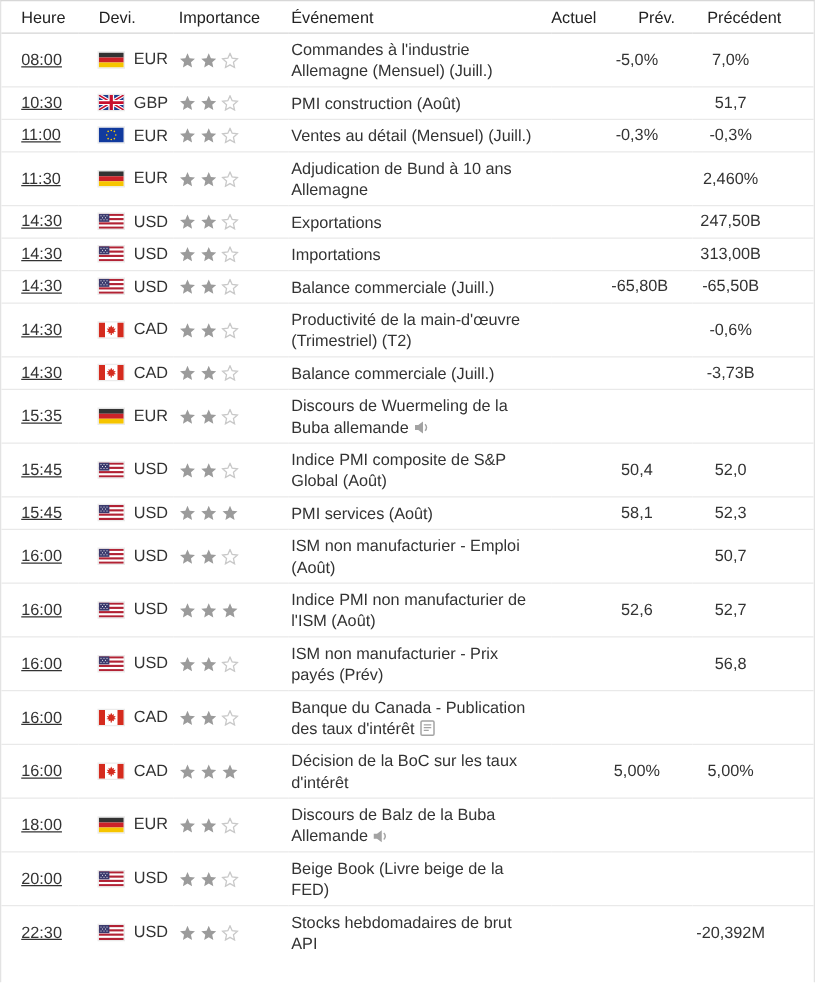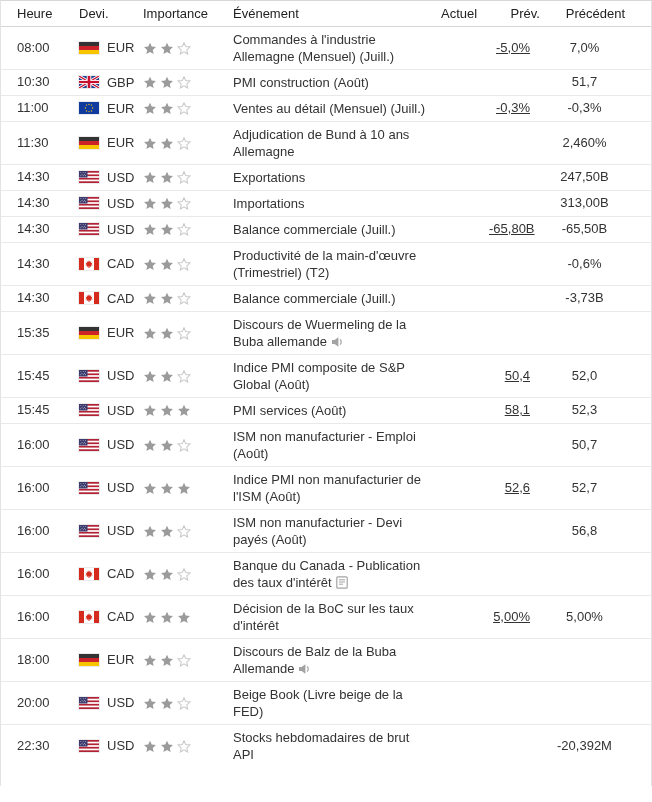--- a/index.html
+++ b/index.html
@@ -26,32 +26,32 @@
   tr.date-row td {
     background:#ededee; height:22px; text-align:center; font-size:13px; font-weight:700;
     color:#333; border-bottom:1px solid #dedede; padding:2px 0;
   }
 
   tbody td {
     font-size:13px; color:#333; vertical-align:middle; line-height:16px;
     padding-top:4px; padding-bottom:4px; border-top:1px solid #e9e9e9;
   }
   tbody tr:first-child td { border-top:none; }
-  td.c-heure{ padding-left:16px; color:#333; }
+  td.c-heure{ padding-left:16px; color:#333;text-decoration:underline; }
   td.c-devi{ padding-left:16px; white-space:nowrap;margin-top:24px; }
   .flag{ display:inline-block; vertical-align:middle; margin-right:8px; line-height:0; }
   .flag svg{ display:block; outline:1px solid rgba(0,0,0,0.08); }
   .cur{ vertical-align:middle; }
   td.c-imp{ padding-left:4px; white-space:nowrap; }
   .star{ display:inline-block; vertical-align:middle; margin-right:3px; line-height:0; }
   td.c-event{ padding-left:2px; padding-right:8px; line-height:17px; }
   .ev-text{ cursor:pointer; }
   .ev-icon{ display:inline-block; vertical-align:-2px; margin-left:4px; line-height:0; }
   td.c-act{ text-align:right; padding-right:20px; }
-  td.c-prev{ text-align:right; padding-right:24px;text-decoration:underline; }
+  td.c-prev{ text-align:center; padding-right:24px; }
   td.c-prec{ text-align:center; padding-right:37px; }
 </style>
 </head>
 <body>
 
 <div class="wrap">
   <table class="cal">
     <colgroup>
       <col class="w-heure">
         <col class="w-devi">
@@ -483,21 +483,21 @@
                   <circle cx="6.6" cy="4.8" r="0.45"></circle>
                 </g>
               </svg></span><span class="cur">USD</span></td>
           <td class="c-imp"><span><span class="star"><svg width="14" height="13" viewBox="0 0 16 15">
                   <path fill="#9b9b9b" d="M8 0.8 L10 5.3 L14.9 5.8 L11.2 9.1 L12.2 13.9 L8 11.4 L3.8 13.9 L4.8 9.1 L1.1 5.8 L6 5.3 Z"></path>
                 </svg></span><span class="star"><svg width="14" height="13" viewBox="0 0 16 15">
                   <path fill="#9b9b9b" d="M8 0.8 L10 5.3 L14.9 5.8 L11.2 9.1 L12.2 13.9 L8 11.4 L3.8 13.9 L4.8 9.1 L1.1 5.8 L6 5.3 Z"></path>
                 </svg></span><span class="star"><svg width="14" height="13" viewBox="0 0 16 15">
                   <path fill="#ffffff" stroke="#c9c9c9" stroke-width="1.2" d="M8 0.8 L10 5.3 L14.9 5.8 L11.2 9.1 L12.2 13.9 L8 11.4 L3.8 13.9 L4.8 9.1 L1.1 5.8 L6 5.3 Z"></path>
                 </svg></span></span></td>
-          <td class="c-event"><span class="ev-text">ISM non manufacturier - Devi payés (Août)</span></td>
+          <td class="c-event"><span class="ev-text">ISM non manufacturier - Prix payés (Prév)</span></td>
           <td class="c-act"></td>
           <td class="c-prev"></td>
           <td class="c-prec">56,8</td>
         </tr>
         <tr>
           <td class="c-heure">16:00</td>
           <td class="c-devi"><span class="flag"><svg width="20" height="12" viewBox="0 0 20 12">
                 <rect width="20" height="12" fill="#ffffff"></rect>
                 <rect width="5" height="12" fill="#d52b1e"></rect>
                 <rect x="15" width="5" height="12" fill="#d52b1e"></rect>

